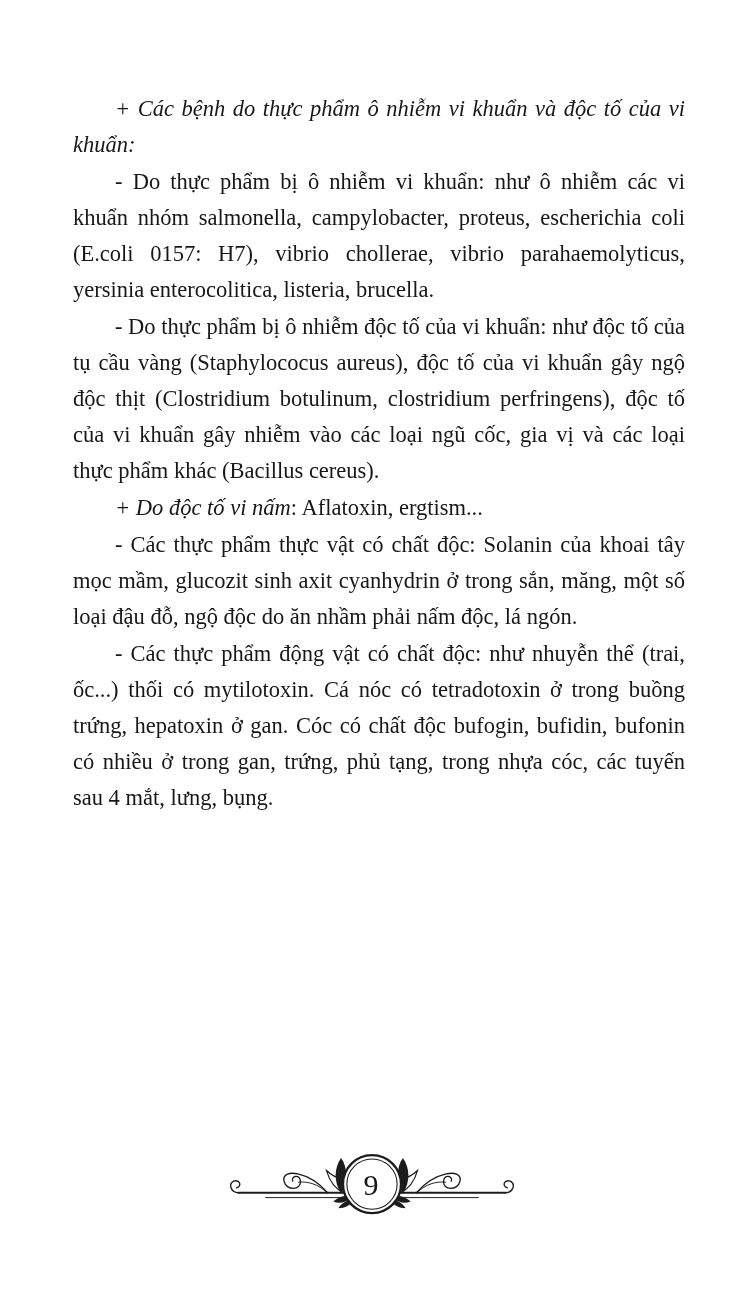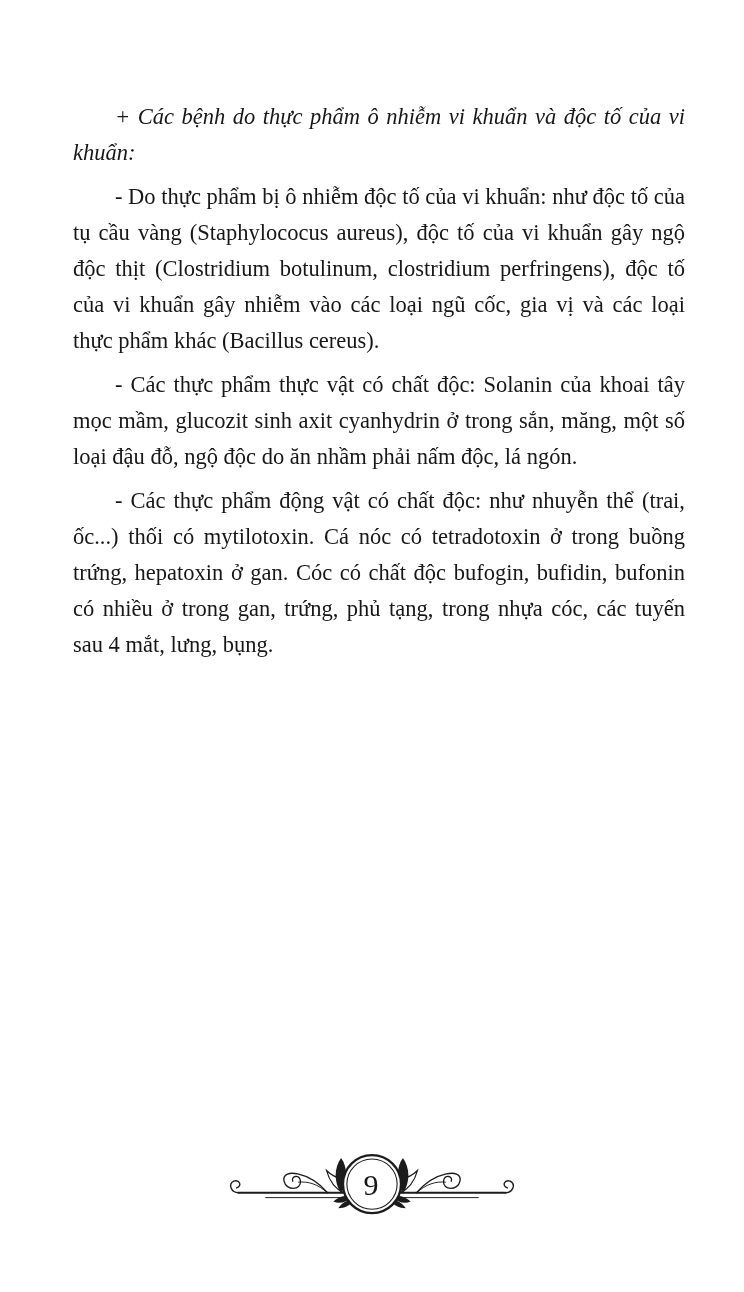--- a/index.html
+++ b/index.html
@@ -20,21 +20,21 @@
     position: absolute;
     left: 73px;
     top: 91px;
     width: 612px;
     font-size: 22.5px;
     line-height: 36px;
     text-align: justify;
     text-justify: inter-word;
   }
   .para {
-    margin: 8px 0 1px 0;
+    margin: 0 0 1px 0;
     text-indent: 42px;
   }
   .ital {
     font-style: italic;
   }
   .norm {
     font-style: normal;
   }
   .footer-ornament {
     position: absolute;
@@ -51,28 +51,30 @@
 </style>
 </head>
 <body>
 
 <div class="page">
 
   <div class="text-column">
 
     <p class="para"><span class="ital">+ Các bệnh do thực phẩm ô nhiễm vi khuẩn và độc tố của vi khuẩn:</span><span class="norm"></span></p>
 
+    <p class="para"><span class="ital"></span><span class="norm">- Do thực phẩm bị ô nhiễm vi khuẩn: như ô nhiễm các vi khuẩn nhóm salmonella, campylobacter, proteus, escherichia coli (E.coli 0157: H7), vibrio chollerae, vibrio parahaemolyticus, yersinia enterocolitica, listeria, brucella.</span></p>
 
     <p class="para"><span class="ital"></span><span class="norm">- Do thực phẩm bị ô nhiễm độc tố của vi khuẩn: như độc tố của tụ cầu vàng (Staphylococus aureus), độc tố của vi khuẩn gây ngộ độc thịt (Clostridium botulinum, clostridium perfringens), độc tố của vi khuẩn gây nhiễm vào các loại ngũ cốc, gia vị và các loại thực phẩm khác (Bacillus cereus).</span></p>
 
 
 
 
 
 
+    <p class="para"><span class="ital">+ Do độc tố vi nấm</span><span class="norm">: Aflatoxin, ergtism...</span></p>
 
 
     <p class="para"><span class="ital"></span><span class="norm">- Các thực phẩm thực vật có chất độc: Solanin của khoai tây mọc mầm, glucozit sinh axit cyanhydrin ở trong sắn, măng, một số loại đậu đỗ, ngộ độc do ăn nhầm phải nấm độc, lá ngón.</span></p>
 
     <p class="para"><span class="ital"></span><span class="norm">- Các thực phẩm động vật có chất độc: như nhuyễn thể (trai, ốc...) thối có mytilotoxin. Cá nóc có tetradotoxin ở trong buồng trứng, hepatoxin ở gan. Cóc có chất độc bufogin, bufidin, bufonin có nhiều ở trong gan, trứng, phủ tạng, trong nhựa cóc, các tuyến sau 4 mắt, lưng, bụng.</span></p>
 
   </div>
 
   <div class="footer-ornament">
     <svg viewBox="0 0 300 84" xmlns="http://www.w3.org/2000/svg" aria-hidden="true">

